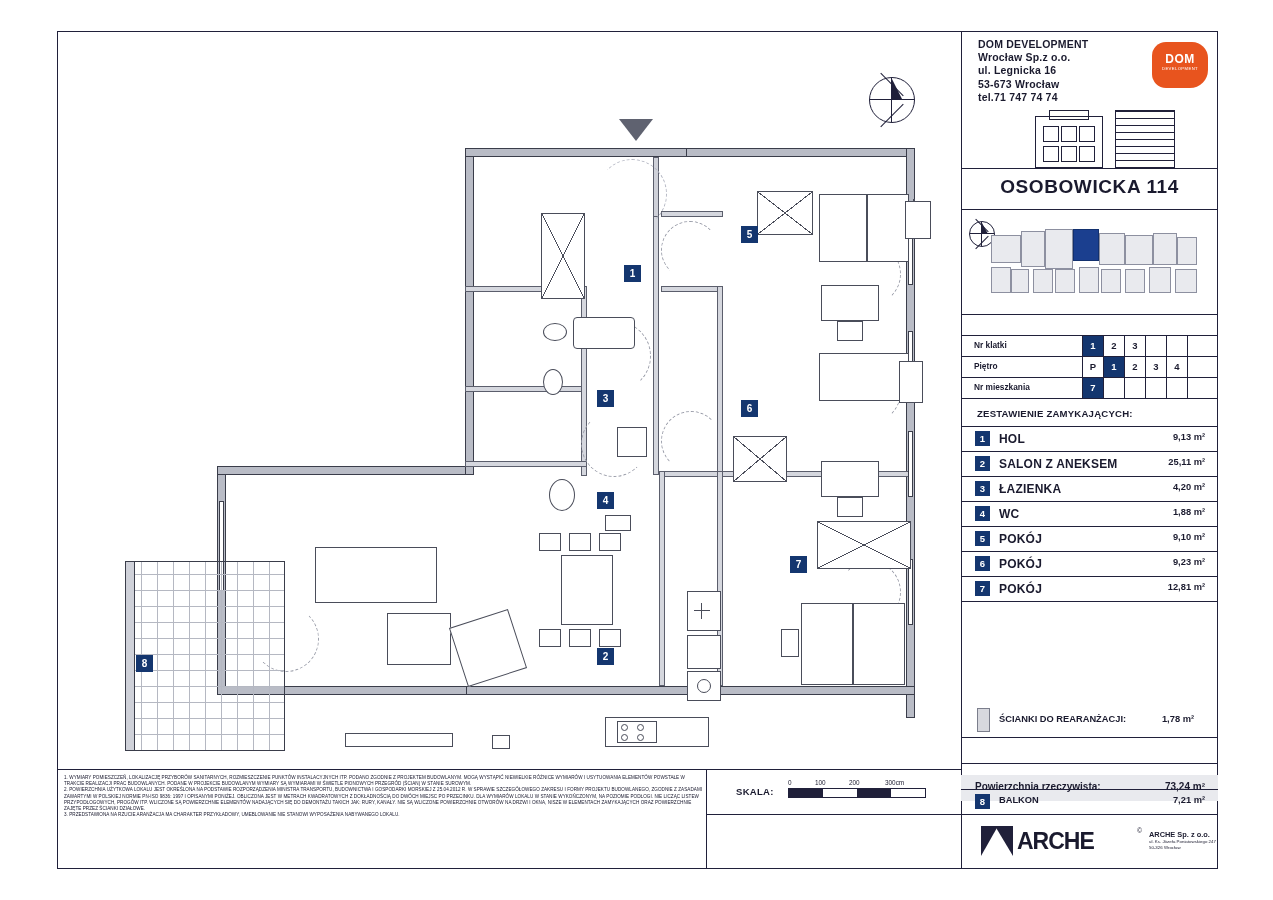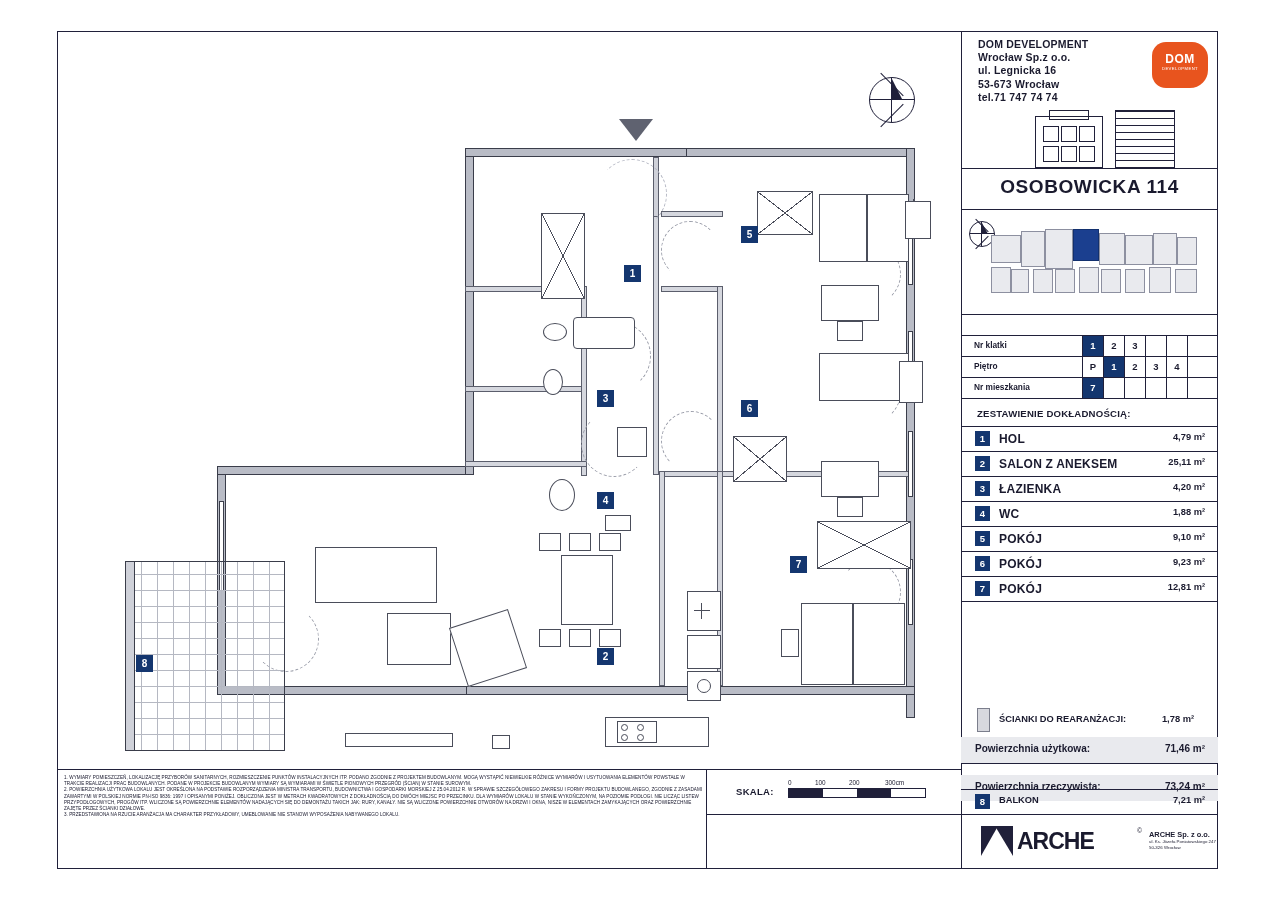--- a/index.html
+++ b/index.html
@@ -348,28 +348,28 @@
       <div class="cell" style="left:205px;"></div>
       <div class="cell" style="left:226px;width:20px;"></div>
     </div>
   </div>
   <div class="hline" style="left:961px;top:335px;width:257px;"></div>
   <div class="hline" style="left:961px;top:356px;width:257px;"></div>
   <div class="hline" style="left:961px;top:377px;width:257px;"></div>
   <div class="hline" style="left:961px;top:398px;width:257px;"></div>
 
   <div class="abs" id="sched">
-    <div class="hdr">ZESTAWIENIE DOKŁADNOŚCIĄ:</div>
+    <div class="hdr">ZESTAWIENIE ZAMYKAJĄCYCH:</div>
   </div>
   <div class="hline" style="left:961px;top:426px;width:257px;"></div>
 
   <div class="srow abs" style="left:961px;top:426px;">
     <div class="snum">1</div>
     <div class="sname">HOL</div>
-    <div class="sarea">4,79 m²</div>
+    <div class="sarea">9,13 m²</div>
   </div>
   <div class="hline" style="left:961px;top:451px;width:257px;"></div>
   <div class="srow abs" style="left:961px;top:451px;">
     <div class="snum">2</div>
     <div class="sname">SALON Z ANEKSEM</div>
     <div class="sarea">25,11 m²</div>
   </div>
   <div class="hline" style="left:961px;top:476px;width:257px;"></div>
   <div class="srow abs" style="left:961px;top:476px;">
     <div class="snum">3</div>
@@ -402,24 +402,20 @@
   </div>
   <div class="hline" style="left:961px;top:601px;width:257px;"></div>
 
   <div id="rear">
     <div class="sw"></div>
     <div class="tx">ŚCIANKI DO REARANŻACJI:</div>
     <div class="ar">1,78 m²</div>
   </div>
   <div class="hline" style="left:961px;top:737px;width:257px;"></div>
 
-  <div class="totrow grey" style="top:737px;">
-    <div class="l">Powierzchnia użytkowa:</div>
-    <div class="r">71,46 m²</div>
-  </div>
   <div class="hline" style="left:961px;top:763px;width:257px;"></div>
   <div class="totrow grey" style="top:763px;margin-top:12px;">
     <div class="l">Powierzchnia rzeczywista:</div>
     <div class="r">73,24 m²</div>
   </div>
   <div class="hline" style="left:961px;top:789px;width:257px;"></div>
   <div class="balrow">
     <div class="n">8</div>
     <div class="l">BALKON</div>
     <div class="r">7,21 m²</div>

